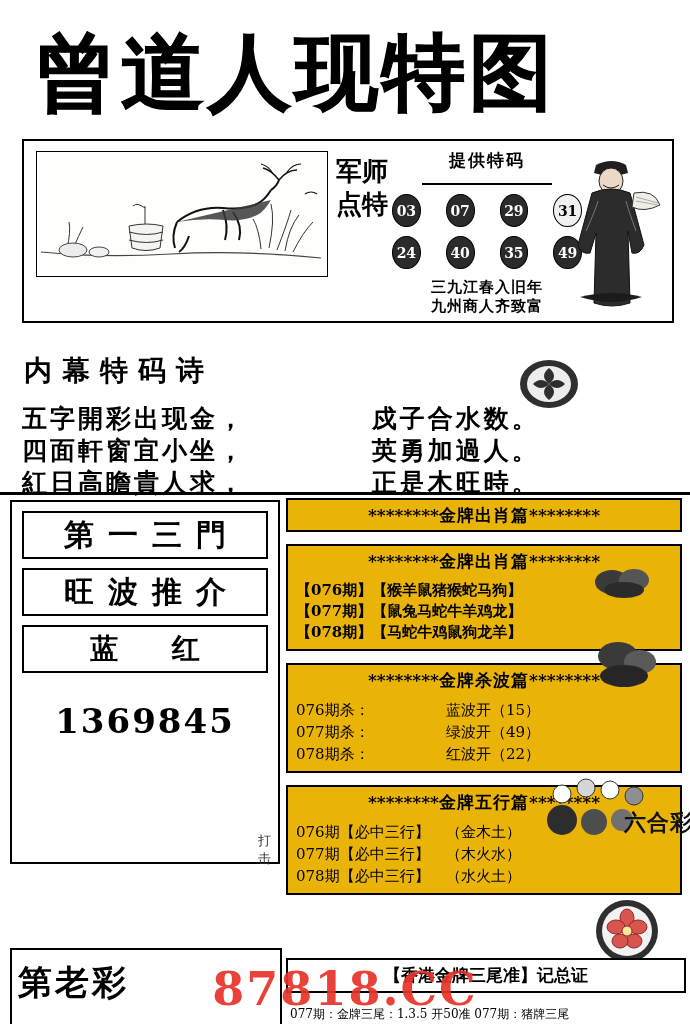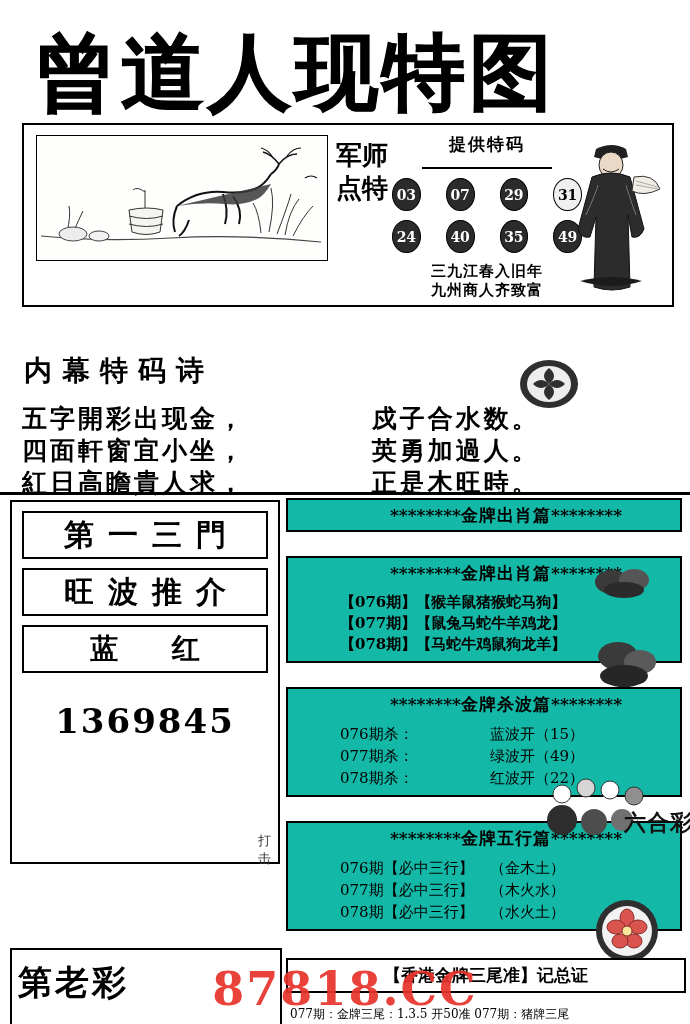--- a/index.html
+++ b/index.html
@@ -10,21 +10,21 @@
   .title-band{position:absolute;left:0;top:10px;width:690px;height:120px;}
   .title-text{
     position:absolute;left:34px;top:16px;width:630px;
     font-family:"DejaVu Serif","Liberation Serif",serif;
     font-weight:bold;font-size:83px;line-height:92px;letter-spacing:4px;
     color:#000;white-space:nowrap;
     -webkit-text-stroke:1px #000;
   }
 
   
-  .top-box{position:absolute;left:22px;top:123px;width:648px;height:180px;border:2px solid #000;background:#fff;}
+  .top-box{position:absolute;left:22px;top:139px;width:648px;height:180px;border:2px solid #000;background:#fff;}
   .pic-frame{position:absolute;left:12px;top:10px;width:290px;height:124px;border:1px solid #000;background:#fdfdfb;overflow:hidden;}
   .pic-frame svg{display:block;}
 
   .junshi{position:absolute;left:312px;top:14px;width:52px;font-family:"DejaVu Serif","Liberation Serif",serif;font-weight:bold;font-size:26px;line-height:33px;text-align:center;color:#000;}
 
   .code-panel{position:absolute;left:368px;top:8px;width:190px;height:150px;}
   .code-title{font-family:"DejaVu Serif","Liberation Serif",serif;font-weight:bold;font-size:17px;text-align:center;letter-spacing:2px;color:#000;border-bottom:2px solid #000;padding-bottom:11px;width:130px;margin:0 auto;}
   .ball-row{display:flex;gap:25px;justify-content:center;margin-top:9px;}
   .ball{width:31px;height:31px;border-radius:50%;display:flex;align-items:center;justify-content:center;font-family:"DejaVu Serif","Liberation Serif",serif;font-weight:bold;font-size:14px;border:1px solid #000;}
   .ball.dark{background:#2b2b2b;color:#fff;}
@@ -47,21 +47,21 @@
   
   .left-col{position:absolute;left:10px;top:500px;width:266px;height:360px;border:2px solid #000;background:#fff;}
   .lbox{margin:9px 10px 0 10px;border:2px solid #000;height:44px;display:flex;align-items:center;justify-content:center;}
   .lbox .txt{font-family:"DejaVu Serif","Liberation Serif",serif;font-weight:bold;font-size:30px;letter-spacing:14px;text-indent:14px;color:#000;}
   .lbox.small .txt{font-size:28px;letter-spacing:22px;text-indent:22px;}
   .lnum{margin:28px 10px 0 10px;text-align:center;font-family:"DejaVu Serif","Liberation Serif",serif;font-weight:bold;font-size:34px;letter-spacing:2px;color:#000;}
   .dajin{position:absolute;left:246px;top:330px;font-family:"DejaVu Serif","Liberation Serif",serif;font-size:13px;color:#333;}
 
   
   .right-col{position:absolute;left:286px;top:498px;width:396px;}
-  .rbox{border:2px solid #000;background:#14b8a6;margin-bottom:24px;position:relative;padding-left:44px;}
+  .rbox{border:2px solid #000;background:#eab308;margin-bottom:12px;position:relative;}
   .rbanner{text-align:center;font-family:"DejaVu Serif","Liberation Serif",serif;font-weight:bold;font-size:17px;letter-spacing:1px;padding:4px 0 3px;color:#000;}
   .rbanner .stars{letter-spacing:0px;}
   .rlist{padding:4px 8px 6px 8px;}
   .rrow{font-family:"DejaVu Serif","Liberation Serif",serif;font-weight:bold;font-size:15px;line-height:21px;color:#000;white-space:nowrap;}
   .rrow .idx{display:inline-block;min-width:56px;}
   .rrow .brk{display:inline-block;}
   .rrow-plain{font-family:"DejaVu Serif","Liberation Serif",serif;font-size:15px;line-height:22px;color:#000;}
   .rrow-plain .c2{display:inline-block;width:150px;}
 
   

